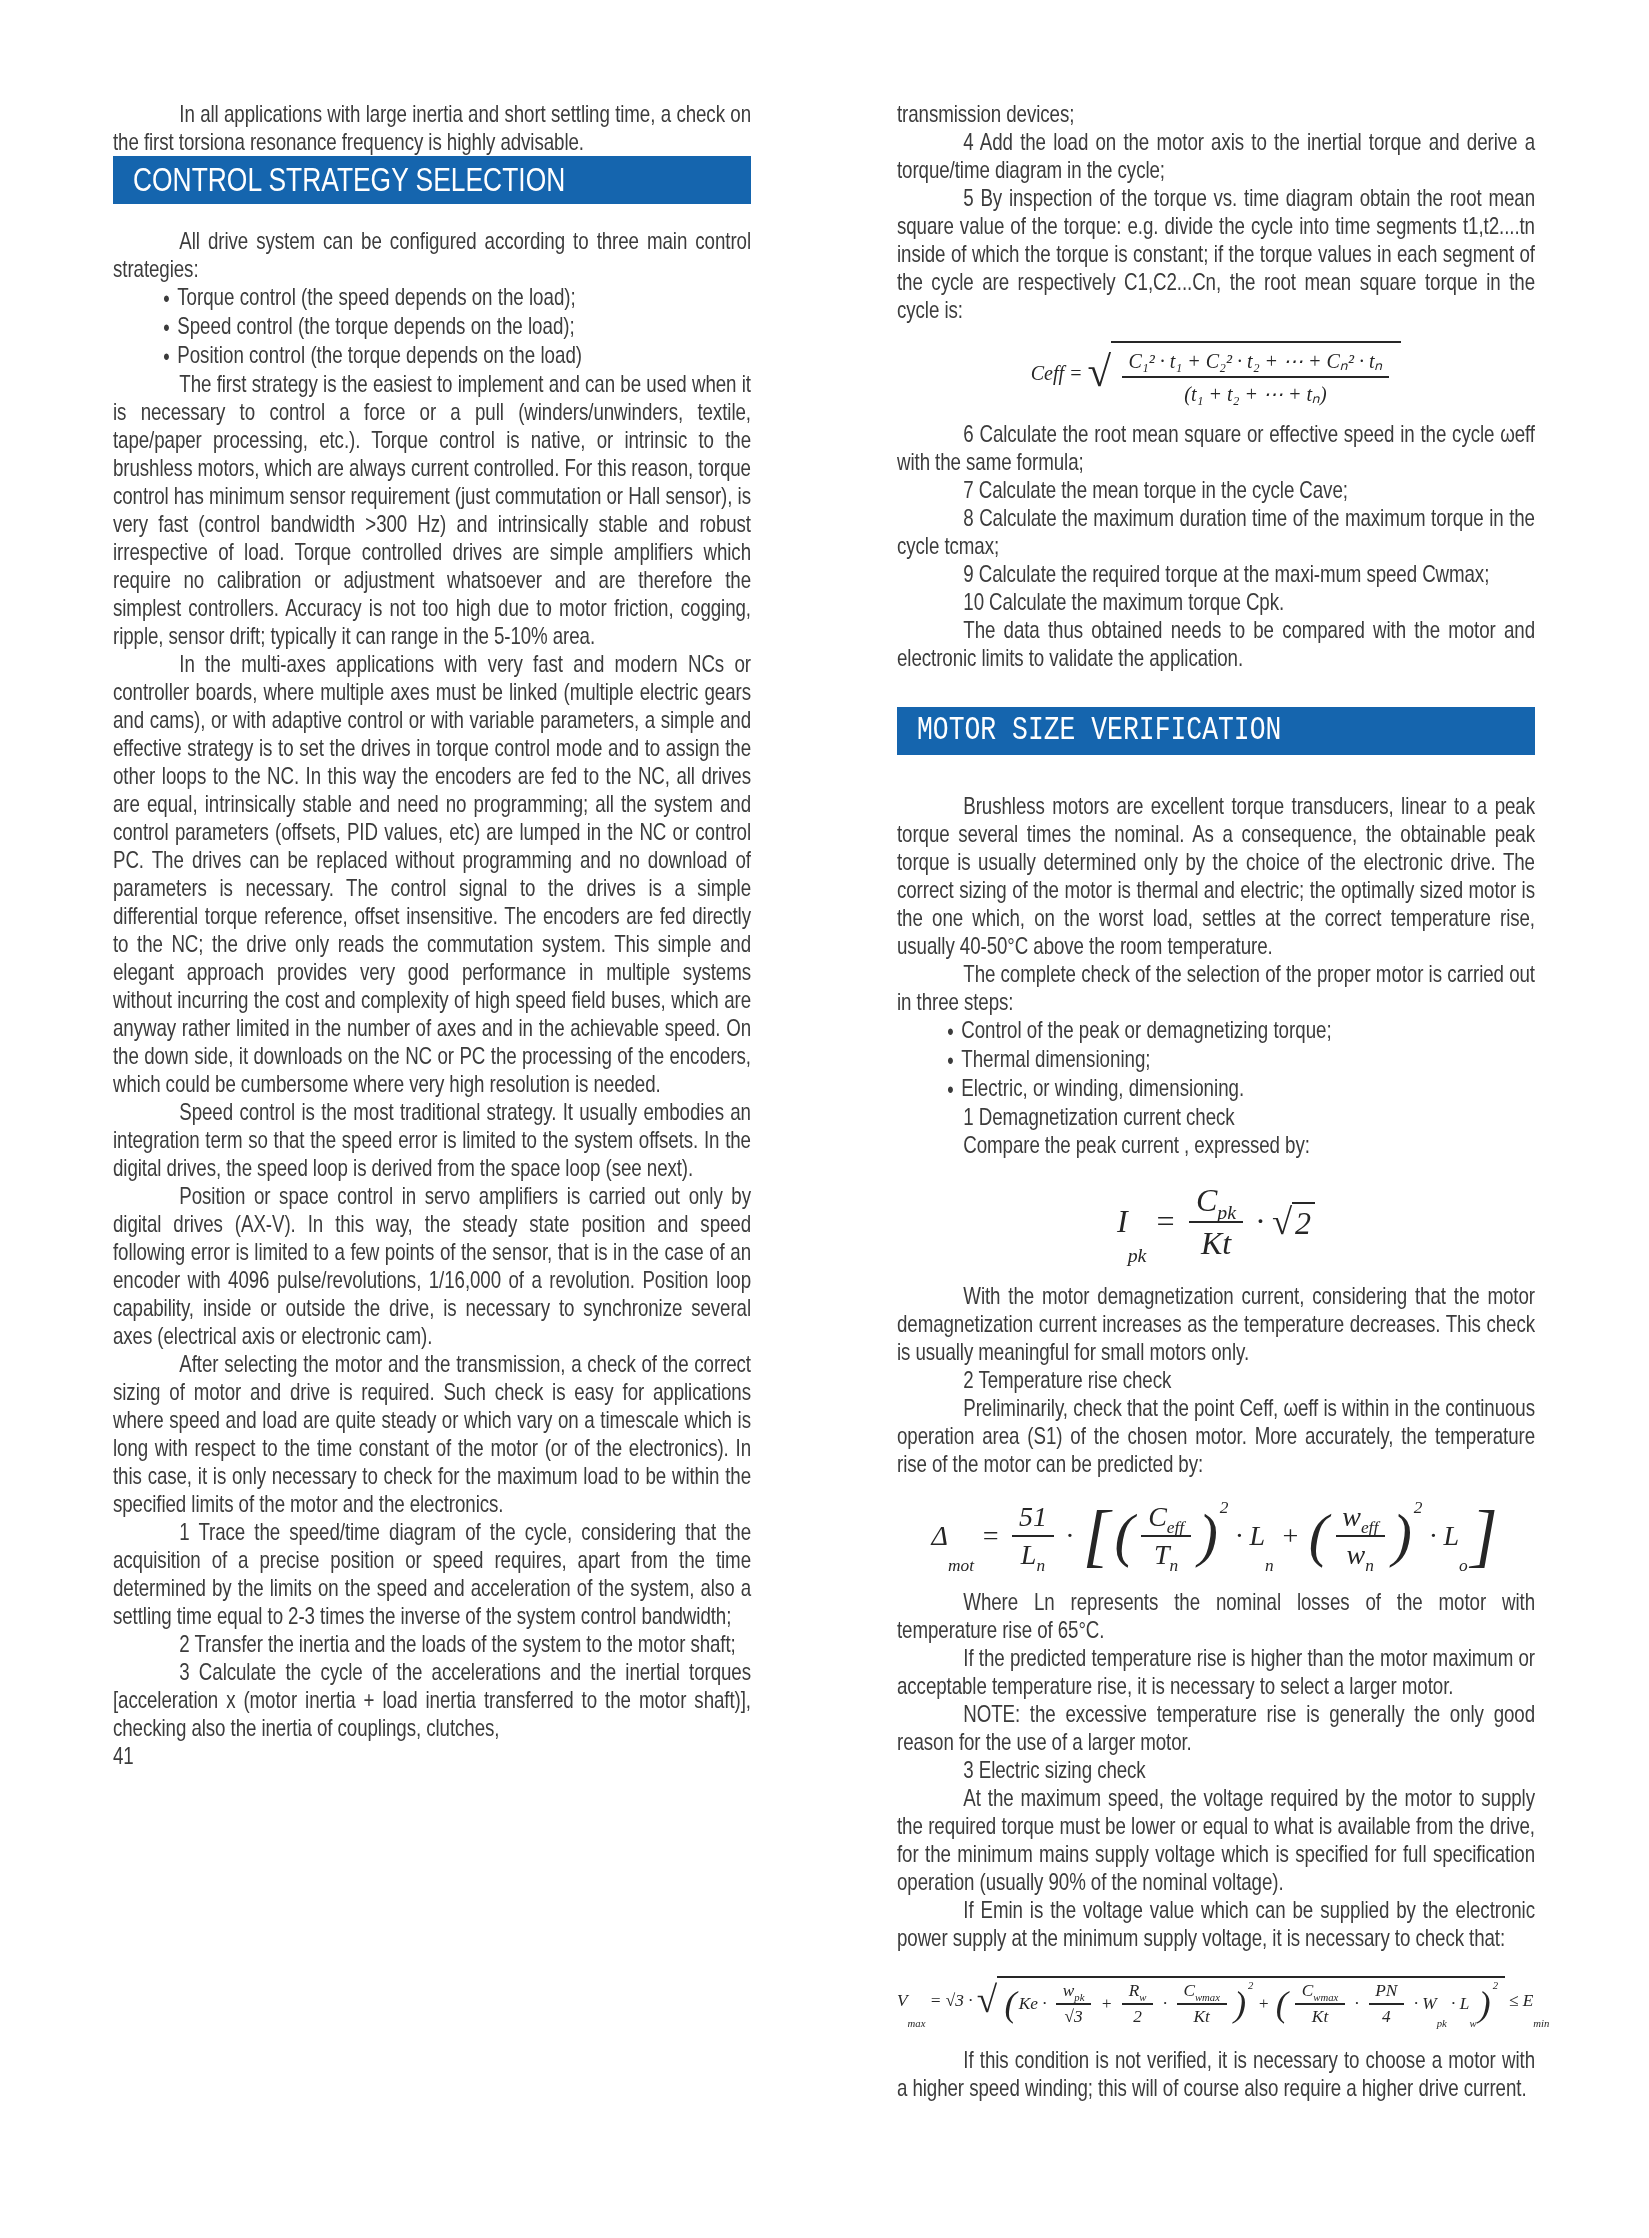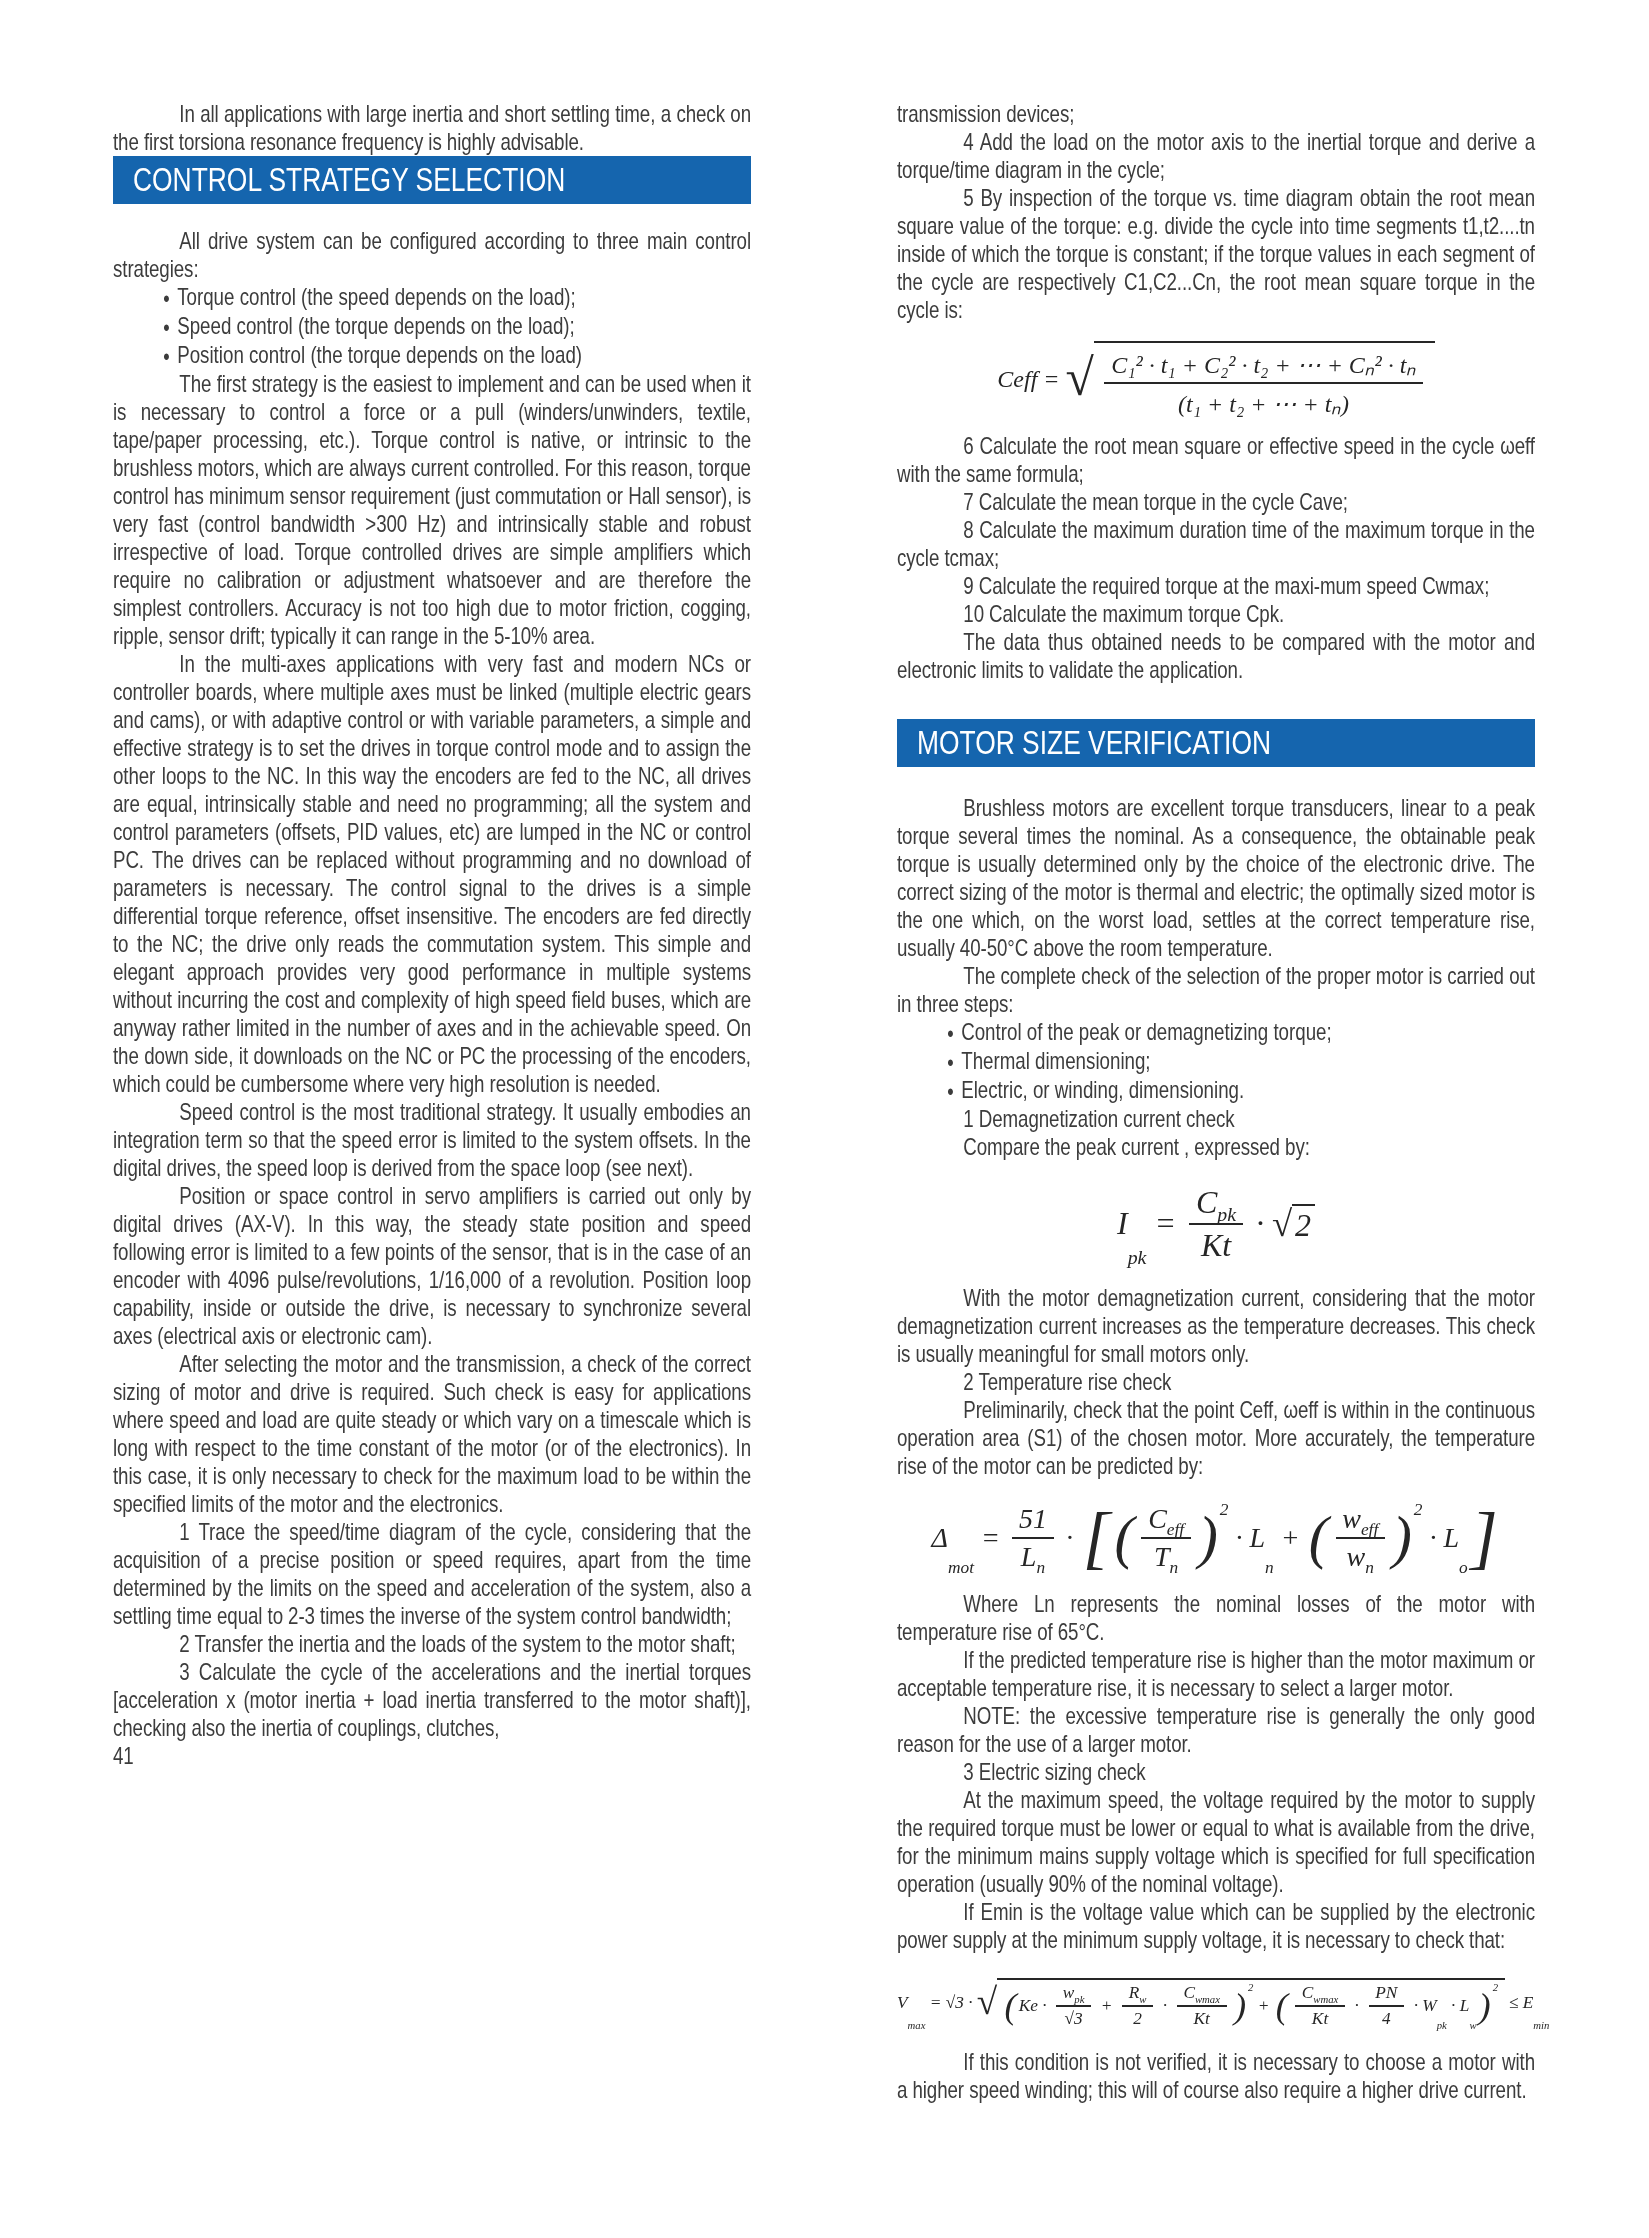--- a/index.html
+++ b/index.html
@@ -35,30 +35,30 @@
   }
   .hbar .ht{
     display:inline-block;transform:scaleX(0.8);transform-origin:0 50%;
     font-size:33px;line-height:35px;font-weight:400;letter-spacing:0;
     white-space:nowrap;
   }
   .hbar.two .ht{white-space:normal;display:block;width:125%;}
   .sp-a{}   
   .sp-b{margin-bottom:22.6px;}
   .sp-c{margin-top:35px;}
-  .sp-d{margin-bottom:27px;}
+  .sp-d{margin-bottom:37px;font-family:Liberation Mono, monospace;}
   .pagenum{margin-top:17.3px;font-size:25px;line-height:28px;}
 
   
   .fwrap{text-align:center;}
   .formula{
     display:inline-flex;align-items:center;
     font-family:"Liberation Serif",serif;font-style:italic;color:#262626;
   }
-  .f-ceff{font-size:24px;margin:17.3px 0 13.3px 0;}
+  .f-ceff{font-size:20px;margin:17.3px 0 13.3px 0;}
   .f-ipk{font-size:32px;margin:22.6px 0 20px 0;}
   .f-dmot{font-size:28px;margin:22.6px 0 17.3px 0;}
   .f-vmax{font-size:17.3px;margin:24px 0 18.6px 0;}
   .frow{display:inline-flex;align-items:center;}
   .ft{white-space:pre;}
   .formula sub{font-size:0.62em;align-self:flex-end;transform:translateY(22%);line-height:1;}
   .formula sup{font-size:0.62em;align-self:flex-start;transform:translateY(-12%);line-height:1;}
   .frac{display:inline-flex;flex-direction:column;align-items:center;margin:0 5.3px;}
   .frac > .num{padding:0 6.7px 2px 6.7px;border-bottom:2px solid currentColor;display:inline-flex;justify-content:center;}
   .frac > .den{padding:2px 6.7px 0 6.7px;display:inline-flex;justify-content:center;text-align:right;}

